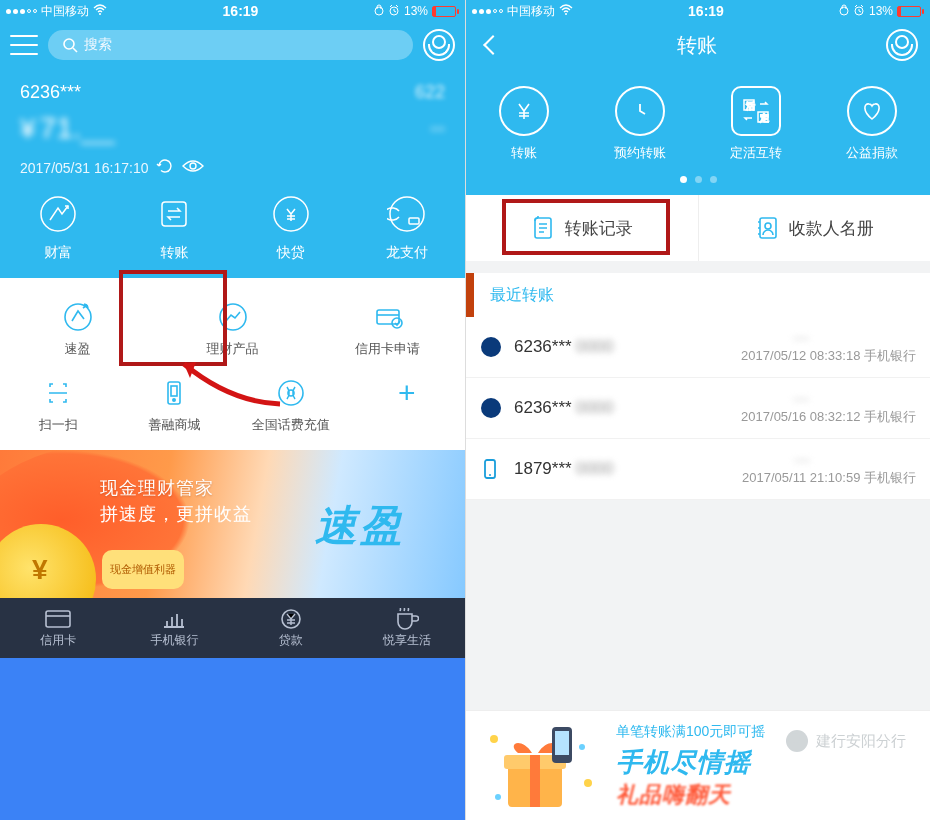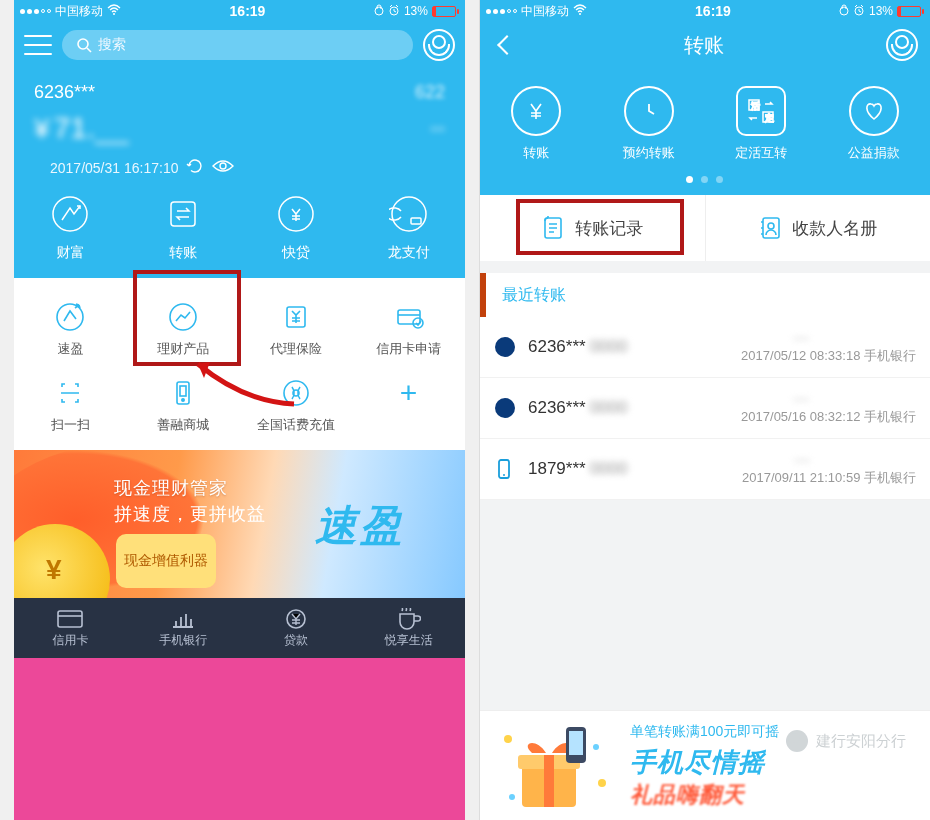--- a/index.html
+++ b/index.html
@@ -8,26 +8,25 @@
     background: #f0f0f0;
     width: 930px;
     height: 820px;
     display: flex;
     position: relative;
     overflow: hidden;
   }
   .screen {
     width: 465px;
     height: 820px;
-    background: #ec4899;
+    background: #3b82f6;
     position: relative;
     overflow: hidden;
     display: flex;
     flex-direction: column;
-    margin-left: 14px;
   }
   .screen + .screen { border-left: 1px solid #ddd; }
 
   
   .status-bar {
     height: 22px;
     display: flex;
     align-items: center;
     justify-content: space-between;
     font-size: 12px;
@@ -77,21 +76,21 @@
   .cs-icon {
     width: 32px; height: 32px; border: 2px solid #fff; border-radius: 50%;
     display:flex; align-items:center; justify-content:center; position:relative;
   }
   .cs-icon::after { content:''; width:18px; height:10px; border:2px solid #fff; border-top:none; border-radius:0 0 12px 12px; position:absolute; bottom:3px; }
   .cs-icon::before { content:''; width:10px; height:10px; border:2px solid #fff; border-radius:50%; position:absolute; top:4px; }
 
   .acct-row { padding: 14px 20px 4px 20px; display:flex; justify-content:space-between; font-size:18px; }
   .balance-row { padding: 4px 20px 12px 20px; display:flex; justify-content:space-between; font-size:30px; align-items:center; filter: blur(3px); }
   .balance-row .y { font-size:28px; margin-right:4px;}
-  .ts-row { padding: 0 20px 14px 36px; font-size:14px; display:flex; align-items:center; gap:8px; color:#eaf7ff; }
+  .ts-row { padding: 0 20px 14px 20px; font-size:14px; display:flex; align-items:center; gap:8px; color:#eaf7ff; }
 
   .quick-row { display:flex; padding: 0 0 16px 0; }
   .q-item { flex:1; text-align:center; color:#fff; font-size:14px; }
   .q-item .q-ico { width:44px; height:44px; margin:0 auto 8px; display:flex; align-items:center; justify-content:center; }
   .q-item svg { stroke:#fff; fill:none; stroke-width:1.5; }
 
   .highlight-box {
     position:absolute; border:4px solid #b01818; pointer-events:none;
   }
 
@@ -111,21 +110,21 @@
     background: linear-gradient(100deg, #ff7a3a 0%, #ff9a4a 35%, #ffd9b5 55%, #cfe9ff 70%, #86c9ff 100%);
   }
   .banner .swoosh {
     position:absolute; left:-40px; top:-10px; width:340px; height:200px;
     background: radial-gradient(ellipse 220px 120px at 30% 40%, #ff5e2a 0%, #ff7438 55%, transparent 58%);
     border-radius:50%;
   }
   .banner .txt { position:absolute; left:100px; top:26px; color:#fff; font-size:18px; letter-spacing:1px; text-shadow:0 1px 2px rgba(120,40,0,.3);}
   .banner .txt2 { position:absolute; left:100px; top:52px; color:#fff; font-size:18px; letter-spacing:1px;}
   .banner .big { position:absolute; right:60px; top:48px; color:#2fb9ef; font-size:42px; font-weight:700; font-style:italic; letter-spacing:3px; }
-  .banner .tag { position:absolute; left:102px; top:84px; background:#ffe07a; color:#b05a00; font-size:14px; padding:18px 8px; border-radius:10px;}
+  .banner .tag { position:absolute; left:102px; top:100px; background:#ffe07a; color:#b05a00; font-size:11px; padding:12px 8px; border-radius:10px;}
   .banner .coins { position:absolute; left:-14px; bottom:-36px; width:110px; height:110px; background:radial-gradient(circle at 40% 40%, #ffe36b, #f3b200); border-radius:50%; box-shadow: 14px -8px 0 -28px #f3b200; }
   .banner .coins::after{content:'¥'; position:absolute; left:46px; top:30px; color:#c07700; font-size:28px; font-weight:700;}
 
   
   .tabbar {
     height: 60px; background:#283244; display:flex; color:#b7c0d2;
   }
   .tab { flex:1; display:flex; flex-direction:column; align-items:center; justify-content:center; font-size:12px; gap:2px; }
   .tab.active { color:#fff; }
   .tab .t-ico { width:26px; height:22px; display:flex; align-items:center; justify-content:center; }
@@ -141,21 +140,21 @@
   .pager { display:flex; justify-content:center; gap:8px; padding-bottom:12px; }
   .pager span { width:7px; height:7px; border-radius:50%; background:rgba(255,255,255,.4); }
   .pager span.on { background:#fff; }
 
   .two-btns { display:flex; background:#fff; height:66px; }
   .two-btns .b { flex:1; display:flex; align-items:center; justify-content:center; gap:10px; color:#444; font-size:17px; }
   .two-btns .sep { width:1px; background:#eee; }
   .two-btns svg { stroke:#2fb9ef; fill:none; stroke-width:1.6; }
 
   .gap { height:12px; background:#f2f3f4; }
-  .section-head { height:44px; display:flex; align-items:center; padding-left:16px; color:#2fb9ef; font-size:16px; border-left:6px solid #c2410c; background:#fff; }
+  .section-head { height:44px; display:flex; align-items:center; padding-left:16px; color:#2fb9ef; font-size:16px; border-left:8px solid #c2410c; background:#fff; }
 
   .tx-list { background:#fff; }
   .tx-item { display:flex; align-items:center; padding:12px 14px; border-bottom:1px solid #f1f1f1; gap:12px; }
   .tx-logo { width:22px; height:22px; }
   .tx-main { flex:1; }
   .tx-main .num { font-size:17px; color:#333; display:flex; align-items:center; gap:4px;}
   .tx-main .num .blur { filter:blur(3px); color:#999;}
   .tx-meta { font-size:13px; color:#999; text-align:right; }
   .tx-amt { font-size:16px; color:#bbb; filter:blur(3px); width:68px; text-align:right;}
 
@@ -324,29 +323,20 @@
         <div>速盈</div>
       </div>
       <div class="g-item">
         <div class="g-ico">
             <svg width="32" height="32" viewBox="0 0 32 32">
               <circle cx="16" cy="16" r="13"></circle>
               <path d="M9 20 L14 14 L18 17 L23 11"></path>
             </svg>
           </div>
         <div>理财产品</div>
-      </div>
-      <div class="g-item">
-        <div class="g-ico">
-            <svg width="32" height="32" viewBox="0 0 32 32">
-              <rect x="7" y="6" width="18" height="20" rx="2"></rect>
-              <path d="M12 10 L16 14 L20 10 M16 14 V22 M12 17 H20 M12 20 H20"></path>
-            </svg>
-          </div>
-        <div>代理保险</div>
       </div>
       <div class="g-item">
         <div class="g-ico">
             <svg width="32" height="32" viewBox="0 0 32 32">
               <rect x="5" y="9" width="22" height="14" rx="2"></rect>
               <path d="M5 14 H27"></path>
               <circle cx="25" cy="22" r="5"></circle>
               <path d="M23 22 L25 24 L28 20"></path>
             </svg>
           </div>
@@ -595,21 +585,21 @@
             <circle cx="10" cy="17" r="1" fill="#1a9edb"></circle>
           </svg></span>
       <div class="tx-main">
         <div class="num">
             <span>1879***</span>
             <span class="blur">0000</span>
           </div>
       </div>
       <div>
         <div class="tx-amt">---</div>
-        <div class="tx-meta"><span>2017/09/11 21:10:59</span> <span>手机银行</span></div>
+        <div class="tx-meta"><span>2017/05/11 21:10:59</span> <span>手机银行</span></div>
       </div>
     </div>
   </div>
 
   <div style="flex:1; background:#f2f3f4"></div>
 
   <div class="promo">
     <svg class="gift" viewBox="0 0 120 96">
       <rect x="26" y="46" width="54" height="42" rx="4" fill="#ffb44a"></rect>
       <rect x="22" y="36" width="62" height="14" rx="3" fill="#ffca6b"></rect>

